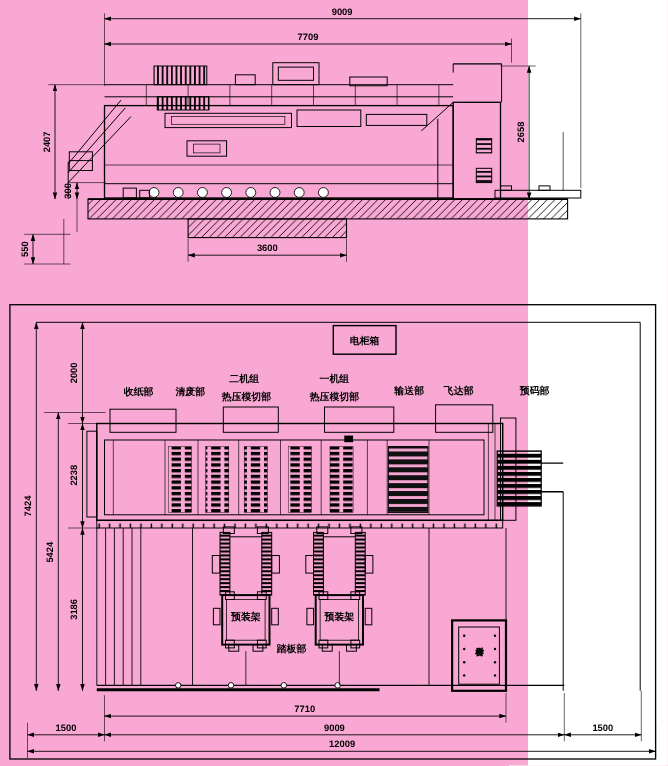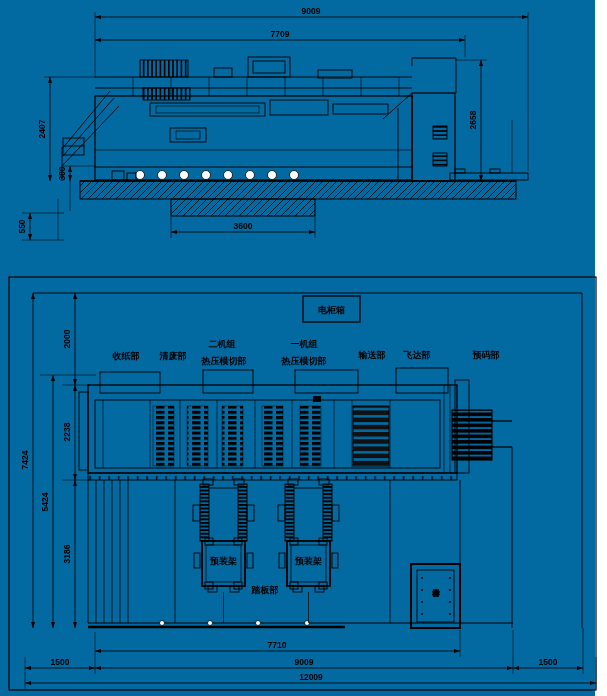--- a/index.html
+++ b/index.html
@@ -1,16 +1,16 @@
 <!DOCTYPE html>
 <html><head>
 <meta charset="utf-8">
 <style>
   html,body{margin:0;padding:0;background:#fff;}
-  .stage{width:595px;height:696px;background:#0369a1;position:relative;font-family:"Liberation Sans",sans-serif;}
+  .stage{width:480px;height:696px;background:#f9a8d4;position:relative;font-family:"Liberation Sans",sans-serif;}
   svg text{fill:#000;stroke:none;}
   .dim{font:bold 8.5px "Liberation Sans",sans-serif;text-anchor:middle;}
   .lbl{font:bold 9px "Liberation Sans",sans-serif;text-anchor:middle;}
   .lblv{font:bold 8px "Liberation Sans",sans-serif;text-anchor:middle;writing-mode:vertical-rl;}
   .dl{stroke:#000;stroke-width:.8;}
   .xl{stroke:#000;stroke-width:.55;}
 </style>
 </head>
 <body>
 

